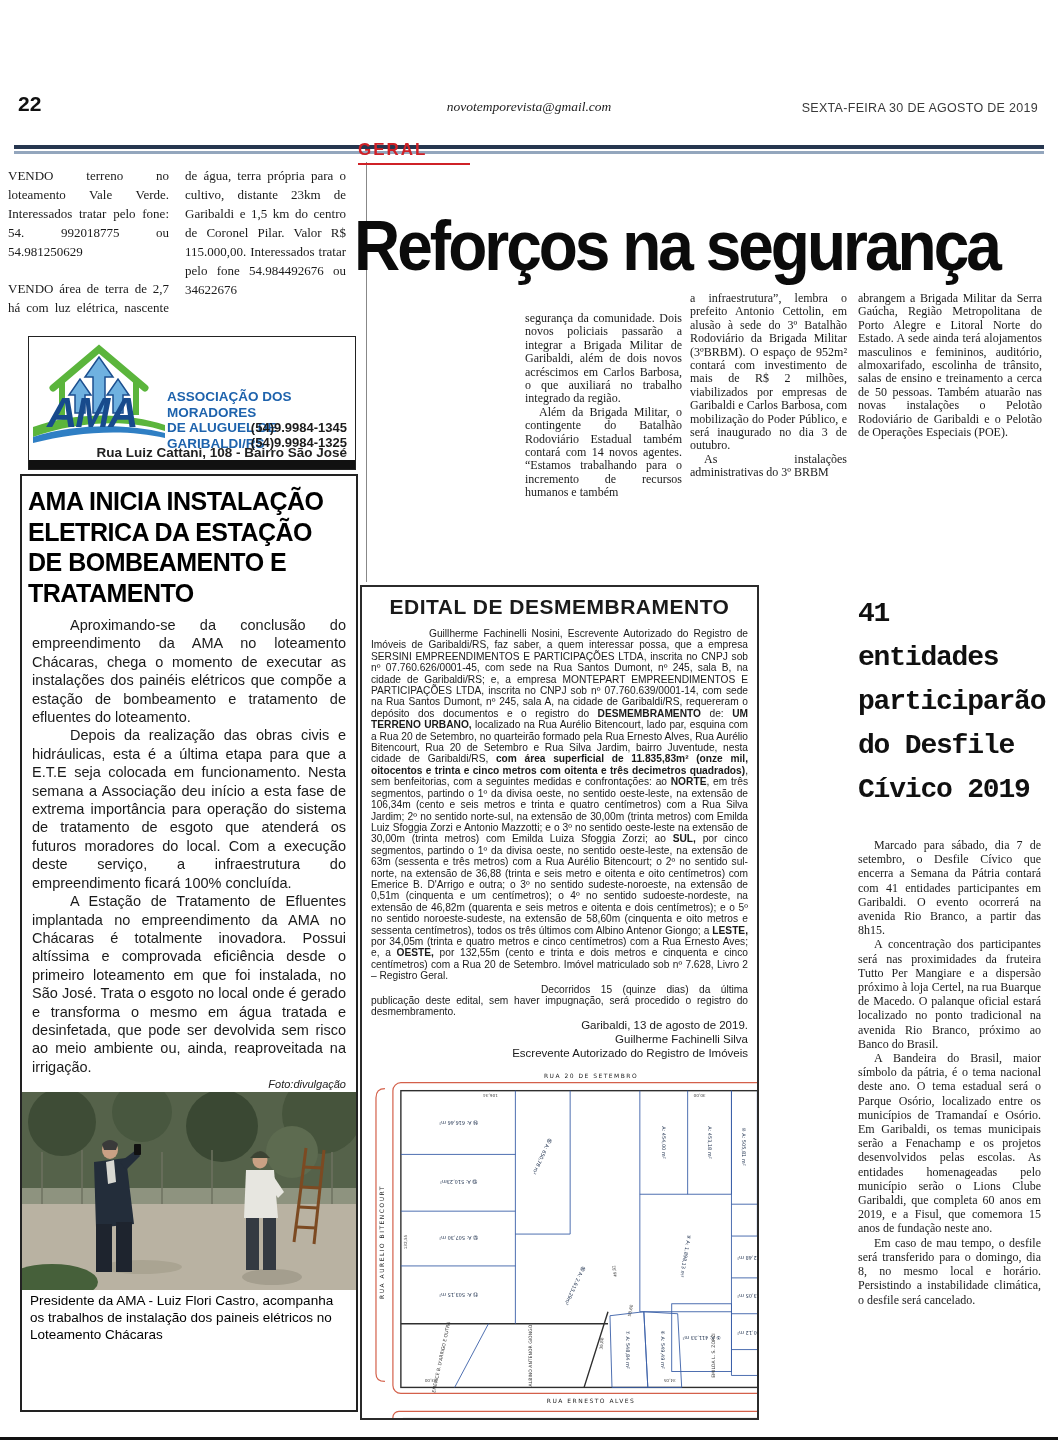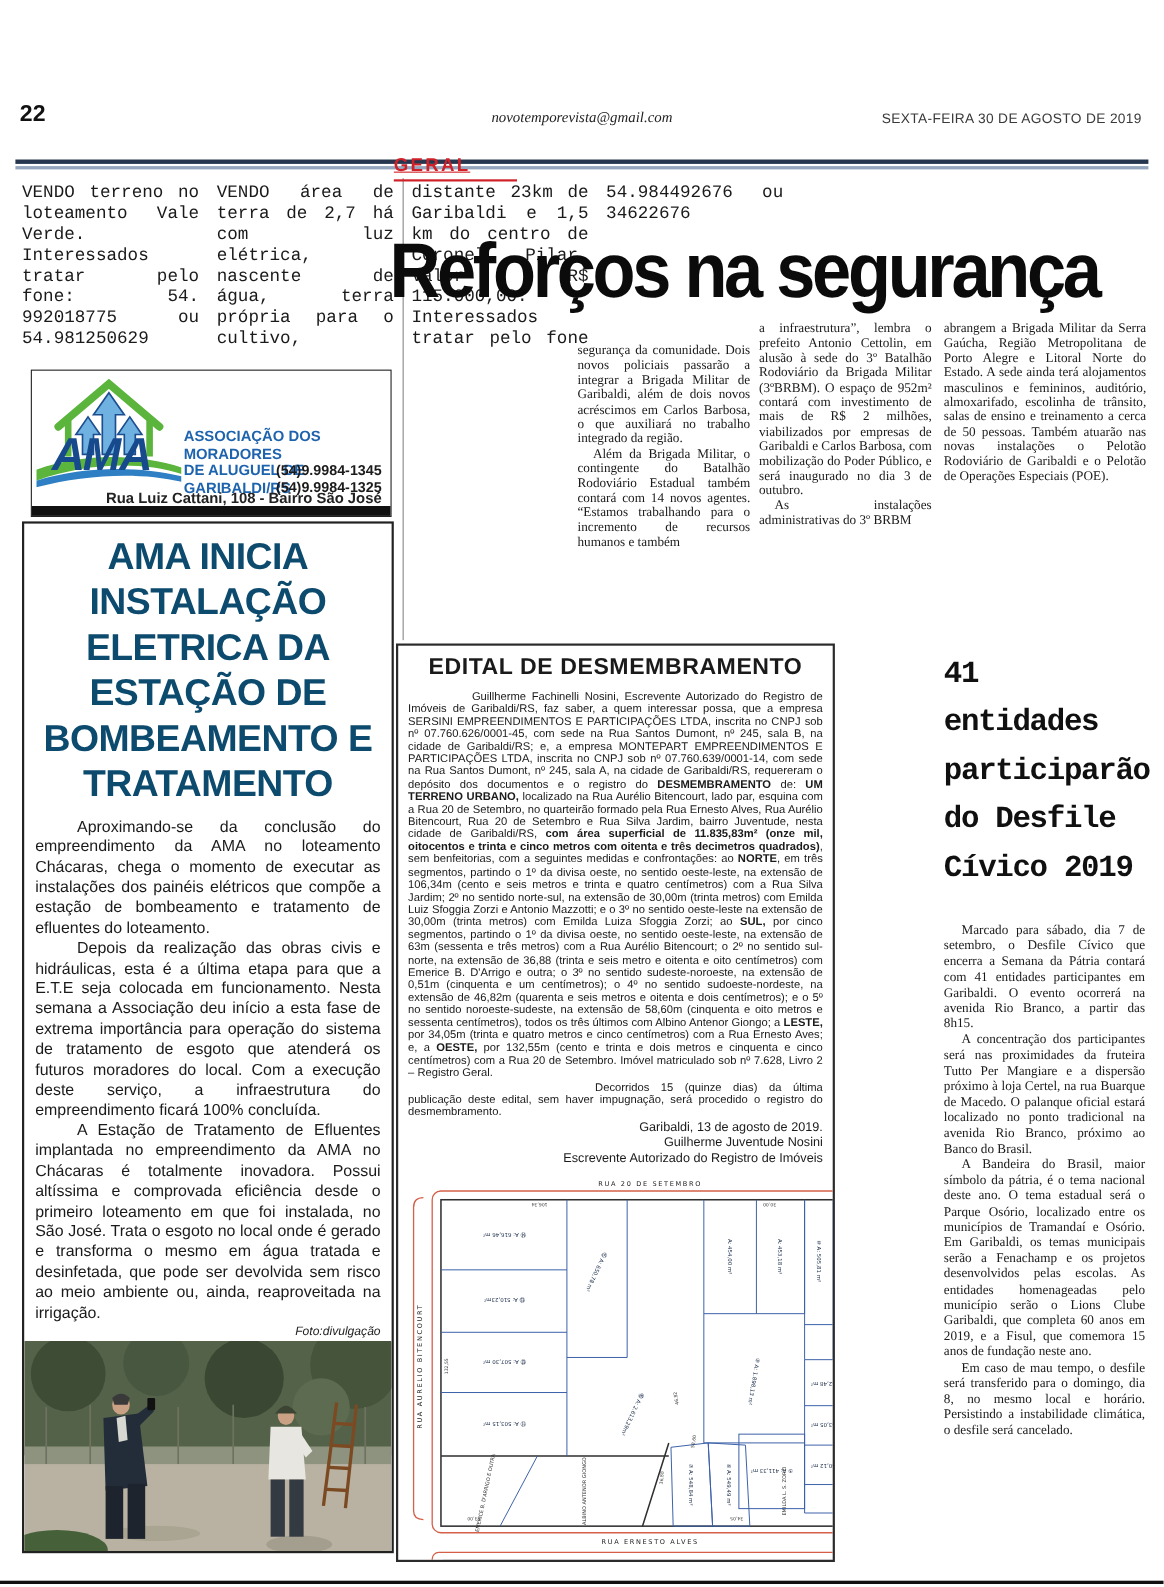--- a/index.html
+++ b/index.html
@@ -12,44 +12,44 @@
   .mast-title{font-weight:bold;font-size:23px;color:#1c3e74;letter-spacing:.5px;white-space:nowrap;}
   .page-num{position:absolute;left:18px;top:92px;font-weight:bold;font-size:21px;color:#111;}
   .mast-email{position:absolute;left:0;right:0;top:99px;text-align:center;
               font-family:"Liberation Serif",serif;font-style:italic;font-size:13.5px;color:#222;}
   .edition-date{position:absolute;right:20px;top:101px;font-size:12.5px;color:#3a3a3a;letter-spacing:.3px;}
   .rule-dark{position:absolute;left:14px;right:14px;top:145px;height:4px;background:#26364f;}
   .rule-light{position:absolute;left:14px;right:14px;top:151px;height:3px;background:#93a6bd;}
   .vrule{position:absolute;left:366px;top:162px;width:1px;height:420px;background:#888;}
   .bottom-line{position:absolute;left:0;right:0;top:1437px;height:3px;background:#111;}
   
-  .classifieds{position:absolute;left:20px;top:166px;width:338px;height:152px;
+  .classifieds{position:absolute;left:8px;top:166px;width:338px;height:152px;
                column-count:2;column-gap:16px;column-fill:auto;
-               font-family:Liberation Mono, monospace;font-size:16px;line-height:19px;text-align:justify;}
+               font-family:Liberation Serif, serif;font-size:13px;line-height:19px;text-align:justify;}
   .classifieds p{margin:0 0 18px 0;}
   
   .ama-ad{position:absolute;left:28px;top:336px;width:328px;height:134px;border:1px solid #222;box-sizing:border-box;}
   .ama-ad .logo{position:absolute;left:4px;top:6px;}
   .ama-org{position:absolute;left:138px;top:52px;font-weight:bold;font-size:13.5px;line-height:1.15;color:#1e63ad;}
   .ama-phones{position:absolute;right:8px;top:84px;text-align:right;font-weight:bold;font-size:13px;line-height:1.15;color:#1b1b1b;}
   .ama-addr{position:absolute;right:8px;top:108px;font-weight:bold;font-size:13.5px;color:#222;}
   .ama-bar{position:absolute;left:0;right:0;bottom:0;height:9px;background:#111;}
   
   .ama-box{position:absolute;left:20px;top:474px;width:338px;height:938px;border:2px solid #222;
            box-sizing:border-box;overflow:hidden;}
-  .ama-head{margin:10px 6px 8px;text-align:center;font-weight:bold;font-size:34px;line-height:1.22;
-            letter-spacing:-.5px;color:#0c4a6e;}
+  .ama-head{margin:10px 6px 8px;text-align:left;font-weight:bold;font-size:25px;line-height:1.22;
+            letter-spacing:-.5px;color:#000000;}
   .ama-body{margin:4px 10px 0;font-size:14.5px;line-height:18.4px;text-align:justify;}
   .ama-body p{margin:0;text-indent:38px;}
   .photo-credit{margin:2px 10px 2px;text-align:right;font-style:italic;font-size:11px;color:#222;}
   .ama-box svg.photo{display:block;}
   .ama-caption{padding:3px 8px 6px;font-size:13.5px;line-height:1.25;color:#000000;}
   
   .kicker{position:absolute;left:358px;top:140px;font-weight:bold;font-size:17px;color:#cf2127;
-          letter-spacing:2px;border-bottom:2px solid #cf2127;padding:0 42px 3px 0;text-decoration:underline;}
+          letter-spacing:2px;border-bottom:2px solid #cf2127;padding:0 42px 3px 0;}
   .main-headline{position:absolute;left:354px;top:168px;width:700px;font-weight:bold;font-size:64px;
                  line-height:1;letter-spacing:-3px;color:#0b0b0b;transform:scaleY(1.1);transform-origin:left top;}
   .gcols{position:absolute;left:360px;top:292px;width:682px;height:290px;}
   .gcol{position:absolute;top:0;}
   .gcol1{left:0;width:157px;} .gcol2{left:165px;width:157px;margin-top:20px;} .gcol3{left:330px;width:157px;} .gcol4{left:498px;width:184px;}
   .deck{font-size:17px;line-height:1.32;letter-spacing:-.4px;color:#4e4e4e;margin:0 0 18px 0;}
   .gcol p{font-family:"Liberation Serif",serif;font-size:12px;line-height:13.4px;text-align:justify;margin:0;}
   .gcol p.ind{text-indent:14px;}
   
   .edital{position:absolute;left:360px;top:585px;width:399px;height:835px;border:2px solid #2b2b2b;
@@ -190,21 +190,21 @@
     <div class="gcol gcol4">
       <p>abrangem a Brigada Militar da Serra Gaúcha, Região Metropolitana de Porto Alegre e Litoral Norte do Estado. A sede ainda terá alojamentos masculinos e femininos, auditório, almoxarifado, escolinha de trânsito, salas de ensino e treinamento a cerca de 50 pessoas. Também atuarão nas novas instalações o Pelotão Rodoviário de Garibaldi e o Pelotão de Operações Especiais (POE).</p>
     </div>
   </div>
 
   <div class="edital">
     <div class="edital-title">EDITAL DE DESMEMBRAMENTO</div>
     <p class="edital-body"><span>Guillherme Fachinelli Nosini, Escrevente Autorizado do Registro de Imóveis de Garibaldi/RS, faz saber, a quem interessar possa, que a empresa SERSINI EMPREENDIMENTOS E PARTICIPAÇÕES LTDA, inscrita no CNPJ sob nº 07.760.626/0001-45, com sede na Rua Santos Dumont, nº 245, sala B, na cidade de Garibaldi/RS; e, a empresa MONTEPART EMPREENDIMENTOS E PARTICIPAÇÕES LTDA, inscrita no CNPJ sob nº 07.760.639/0001-14, com sede na Rua Santos Dumont, nº 245, sala A, na cidade de Garibaldi/RS, requereram o depósito dos documentos e o registro do </span><b>DESMEMBRAMENTO</b><span> de: </span><b>UM TERRENO URBANO,</b><span> localizado na Rua Aurélio Bitencourt, lado par, esquina com a Rua 20 de Setembro, no quarteirão formado pela Rua Ernesto Alves, Rua Aurélio Bitencourt, Rua 20 de Setembro e Rua Silva Jardim, bairro Juventude, nesta cidade de Garibaldi/RS, </span><b>com área superficial de 11.835,83m² (onze mil, oitocentos e trinta e cinco metros com oitenta e três decimetros quadrados)</b><span>, sem benfeitorias, com a seguintes medidas e confrontações: ao </span><b>NORTE</b><span>, em três segmentos, partindo o 1º da divisa oeste, no sentido oeste-leste, na extensão de 106,34m (cento e seis metros e trinta e quatro centímetros) com a Rua Silva Jardim; 2º no sentido norte-sul, na extensão de 30,00m (trinta metros) com Emilda Luiz Sfoggia Zorzi e Antonio Mazzotti; e o 3º no sentido oeste-leste na extensão de 30,00m (trinta metros) com Emilda Luiza Sfoggia Zorzi; ao </span><b>SUL,</b><span> por cinco segmentos, partindo o 1º da divisa oeste, no sentido oeste-leste, na extensão de 63m (sessenta e três metros) com a Rua Aurélio Bitencourt; o 2º no sentido sul-norte, na extensão de 36,88 (trinta e seis metro e oitenta e oito centímetros) com Emerice B. D'Arrigo e outra; o 3º no sentido sudeste-noroeste, na extensão de 0,51m (cinquenta e um centímetros); o 4º no sentido sudoeste-nordeste, na extensão de 46,82m (quarenta e seis metros e oitenta e dois centímetros); e o 5º no sentido noroeste-sudeste, na extensão de 58,60m (cinquenta e oito metros e sessenta centímetros), todos os três últimos com Albino Antenor Giongo; a </span><b>LESTE,</b><span> por 34,05m (trinta e quatro metros e cinco centímetros) com a Rua Ernesto Aves; e, a </span><b>OESTE,</b><span> por 132,55m (cento e trinta e dois metros e cinquenta e cinco centímetros) com a Rua 20 de Setembro. Imóvel matriculado sob nº 7.628, Livro 2 – Registro Geral.</span></p>
     <p class="edital-closing">Decorridos 15 (quinze dias) da última publicação deste edital, sem haver impugnação, será procedido o registro do desmembramento.</p>
     <div class="edital-center">Garibaldi, 13 de agosto de 2019.</div>
-    <div class="edital-center">Guilherme Juventude Nosini</div>
+    <div class="edital-center">Guilherme Fachinelli Silva</div>
     <div class="edital-center">Escrevente Autorizado do  Registro de Imóveis</div>
 
     <svg class="plat" width="468" height="368" viewBox="0 0 470 368">
       <text x="221" y="11" class="street-lbl" text-anchor="middle">RUA 20 DE SETEMBRO</text>
       <text x="221" y="338" class="street-lbl" text-anchor="middle">RUA ERNESTO ALVES</text>
       <text x="13" y="176" class="street-lbl" transform="rotate(-90 13 176)" text-anchor="middle">RUA AURELIO BITENCOURT</text>
       <text x="458" y="172" class="street-lbl" transform="rotate(90 458 172)" text-anchor="middle">RUA SILVA JARDIM</text>
 
       <path class="red" d="M14,22 Q5,22 5,31 L5,308 Q5,316 14,316"></path>
       <path class="red" d="M428,22 Q437,22 437,31 L437,140"></path>

